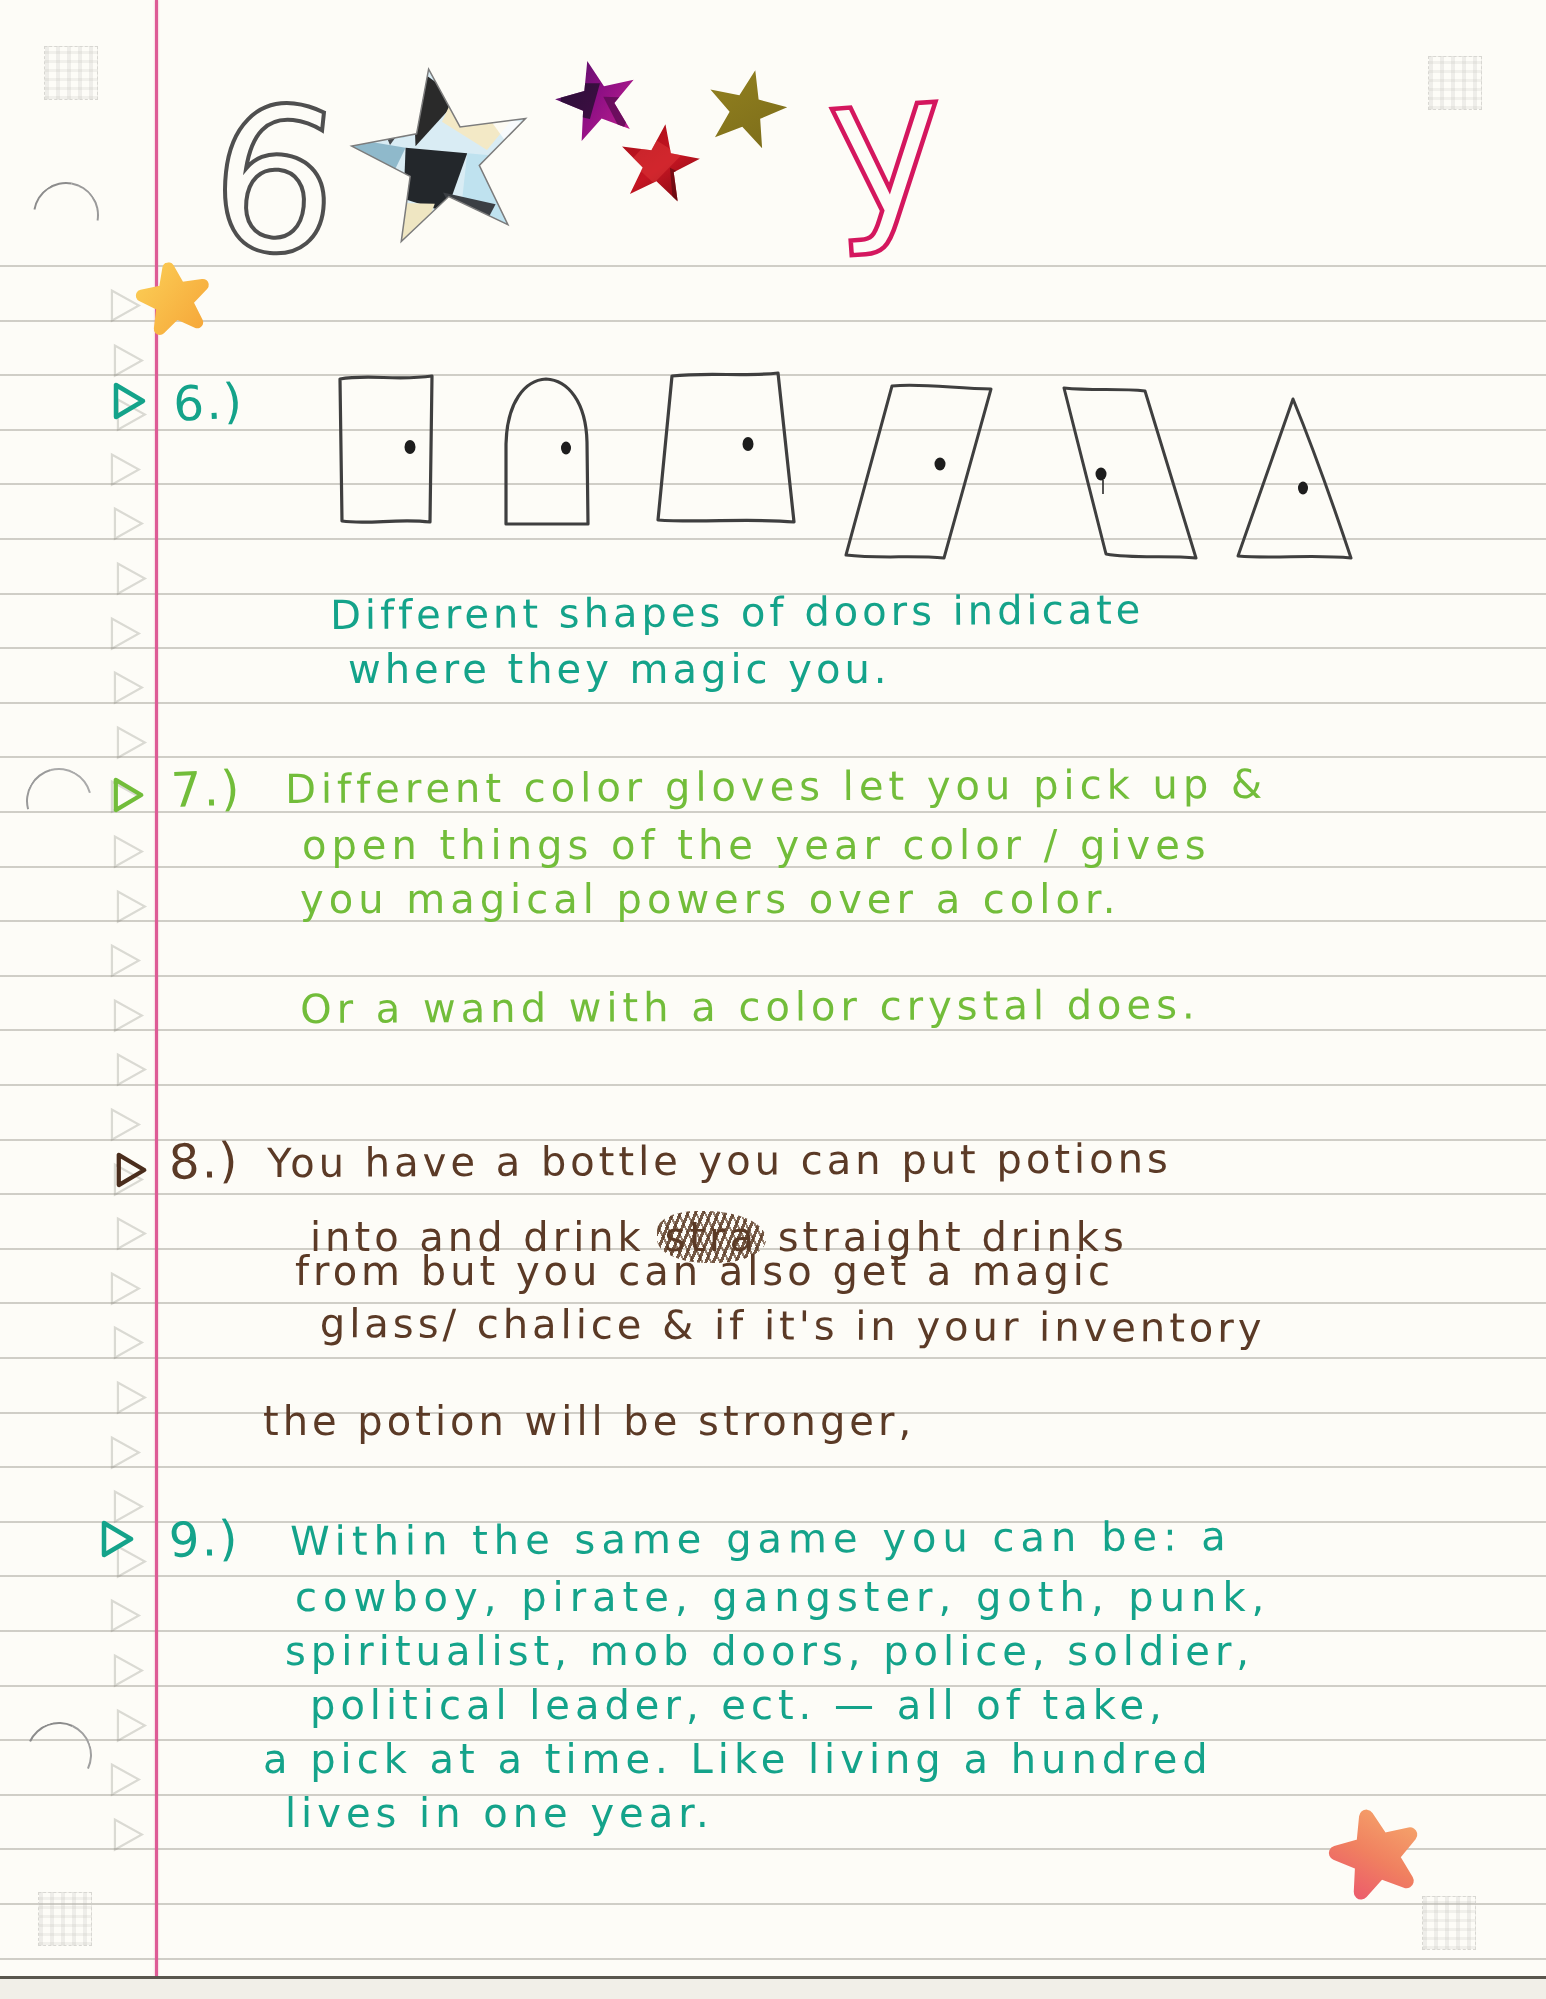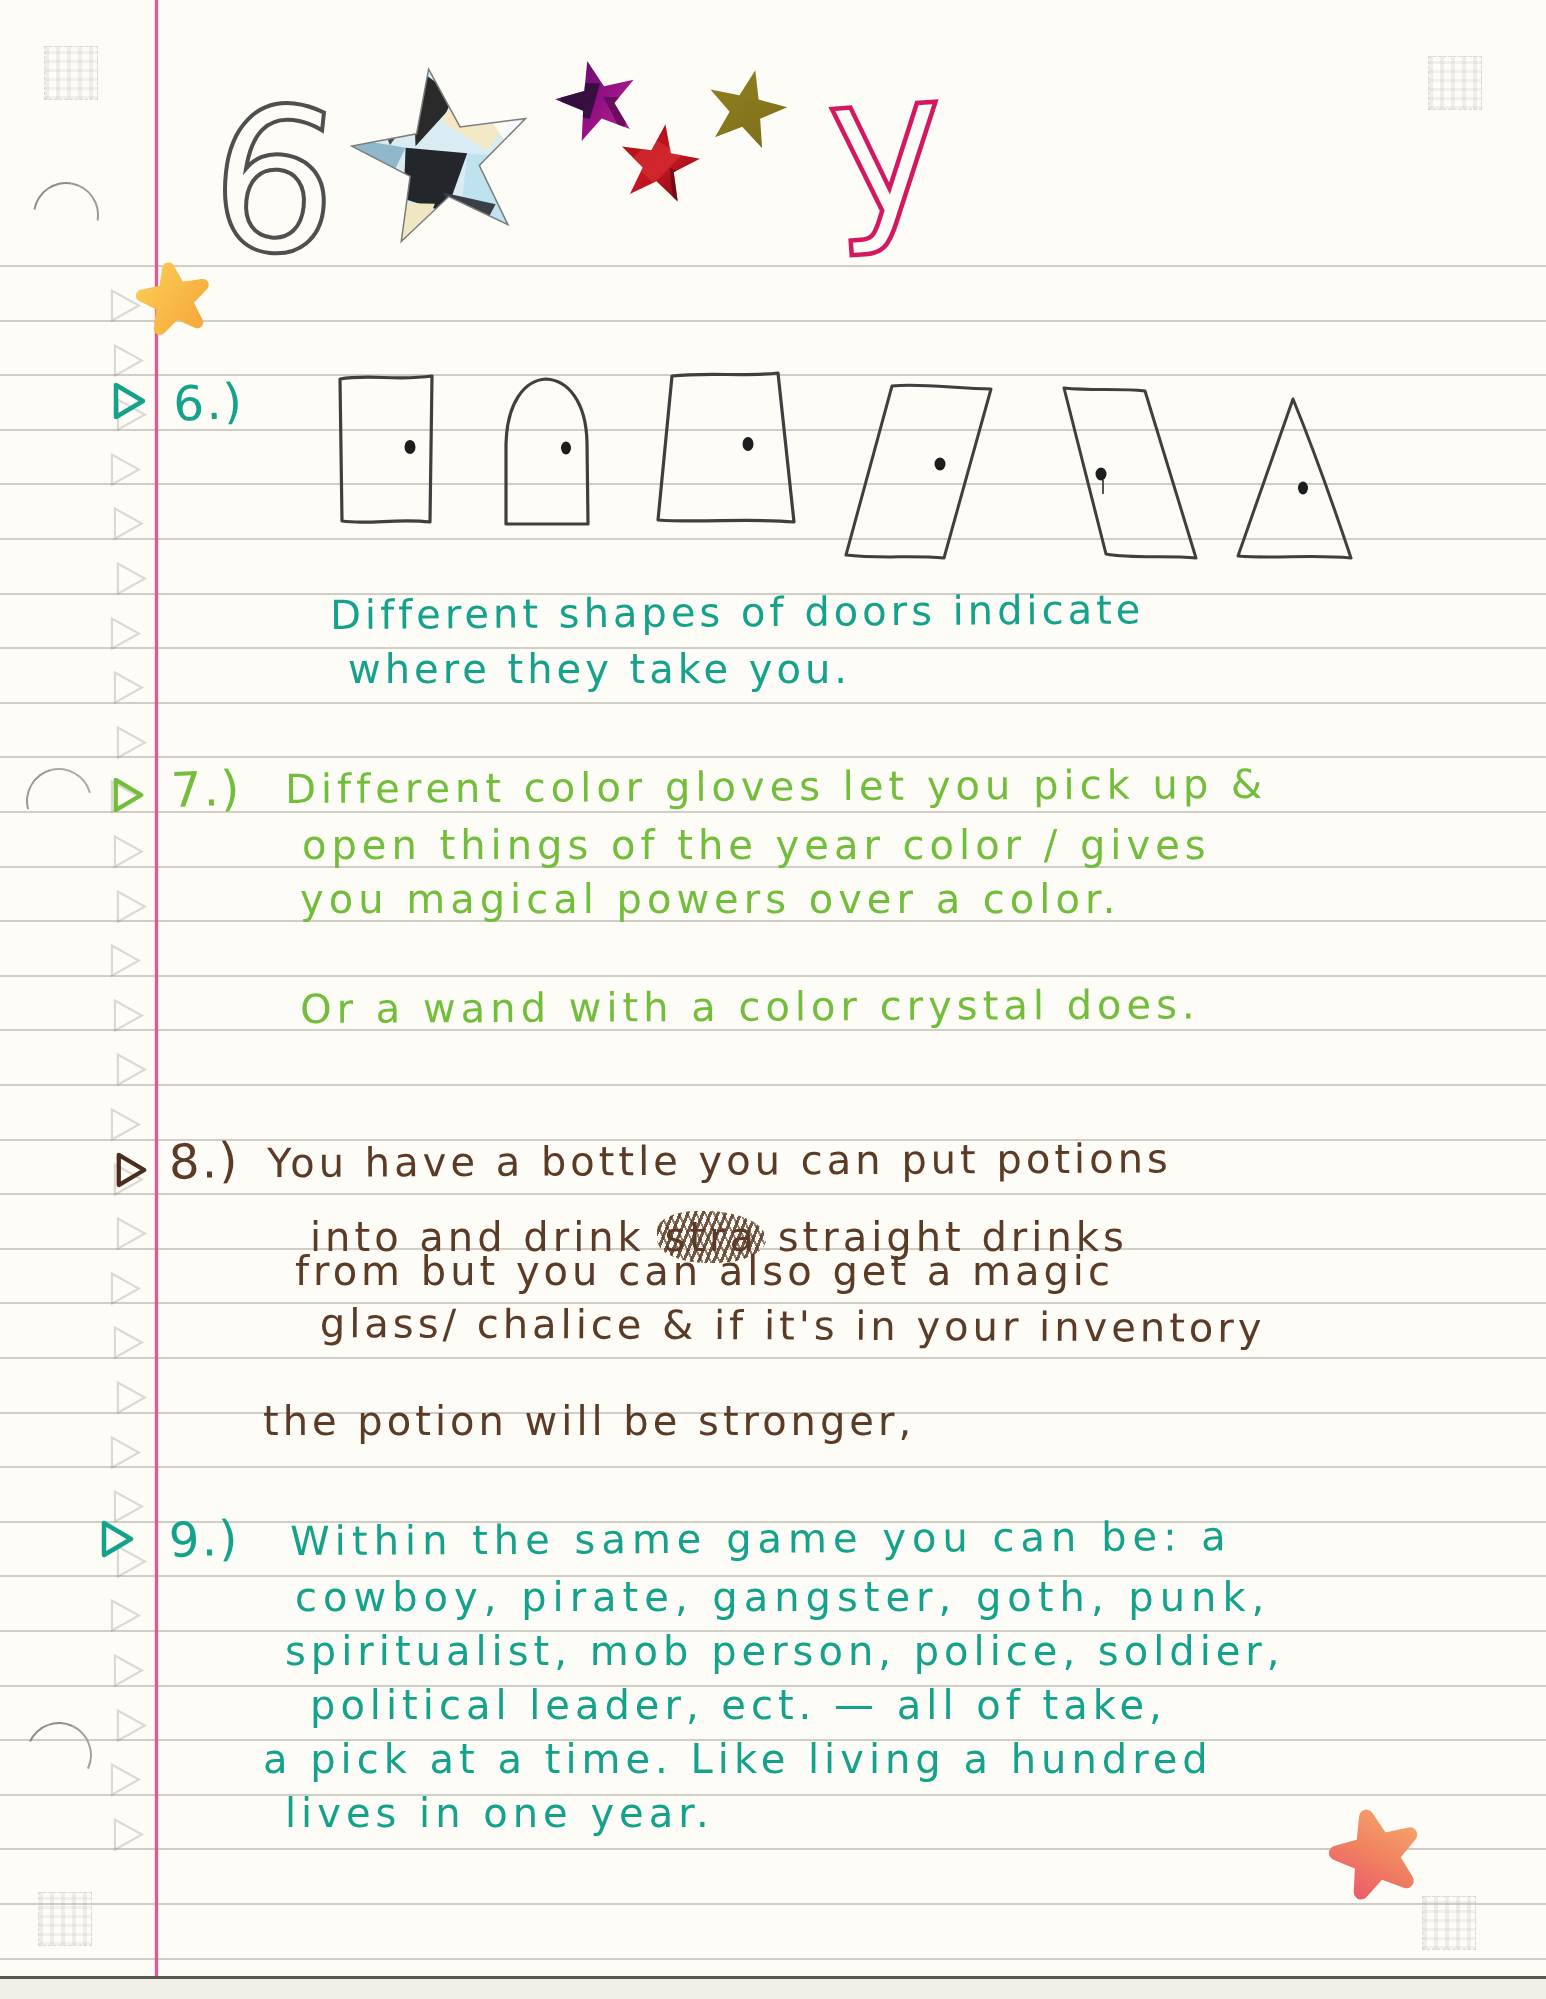--- a/index.html
+++ b/index.html
@@ -230,21 +230,21 @@
     <path d="M2,6 C30,9 58,6 83,9 L134,176 C105,173 72,177 44,172 Z" fill="none" stroke="#3f3f3f" stroke-width="3" stroke-linejoin="round"></path>
     <ellipse cx="39" cy="92" rx="5.5" ry="6.5" fill="#1d1d1d"></ellipse>
     <line x1="41" y1="98" x2="41" y2="112" stroke="#1d1d1d" stroke-width="1.5"></line>
   </svg>
   <svg class="door" style="left:1235px;top:396px;" width="122" height="170" viewBox="0 0 122 170">
     <path d="M58,3 C78,52 98,108 116,162 C78,158 40,163 3,160 Z" fill="none" stroke="#3f3f3f" stroke-width="3" stroke-linejoin="round"></path>
     <ellipse cx="68" cy="92" rx="5" ry="6.5" fill="#1d1d1d"></ellipse>
   </svg>
 
   <div class="hand teal body-text" style="left:330px;top:592px;letter-spacing:4px;transform:rotate(-.4deg);">Different shapes of doors indicate</div>
-  <div class="hand teal body-text" style="left:348px;top:646px;letter-spacing:4px;">where they take you.</div>
+  <div class="hand teal body-text" style="left:348px;top:646px;letter-spacing:4px;">where they magic you.</div>
 
   <svg class="marker" style="left:112px;top:775px;" width="34" height="40" viewBox="0 0 36 42">
     <polygon points="4,5 4,37 31,21" fill="none" stroke="#72bd3a" stroke-width="4.5" stroke-linejoin="round"></polygon>
   </svg>
   <div class="hand green num" style="left:170px;top:762px;transform:rotate(-2deg);">7.)</div>
   <div class="hand green body-text" style="left:285px;top:766px;letter-spacing:5px;transform:rotate(-.3deg);">Different color gloves let you pick up &amp;</div>
   <div class="hand green body-text" style="left:302px;top:822px;letter-spacing:5px;">open things of the year color / gives</div>
   <div class="hand green body-text" style="left:300px;top:876px;letter-spacing:5px;">you magical powers over a color.</div>
   <div class="hand green body-text" style="left:300px;top:986px;letter-spacing:5px;transform:rotate(-.3deg);">Or a wand with a color crystal does.</div>
 
@@ -261,21 +261,21 @@
   <div class="hand brown body-text" style="left:295px;top:1248px;letter-spacing:4px;">from but you can also get a magic</div>
   <div class="hand brown body-text" style="left:320px;top:1300px;letter-spacing:4px;transform:rotate(.3deg);">glass/ chalice &amp; if it's in your inventory</div>
   <div class="hand brown body-text" style="left:263px;top:1354px;letter-spacing:4px;margin-top:44px;">the potion will be stronger,</div>
 
   <svg class="marker" style="left:100px;top:1518px;" width="36" height="42" viewBox="0 0 36 42">
     <polygon points="4,5 4,37 31,21" fill="none" stroke="#14a38a" stroke-width="4.5" stroke-linejoin="round"></polygon>
   </svg>
   <div class="hand teal num" style="left:168px;top:1512px;transform:rotate(-2deg);">9.)</div>
   <div class="hand teal body-text" style="left:290px;top:1518px;letter-spacing:6px;transform:rotate(-.3deg);">Within the same game you can be: a</div>
   <div class="hand teal body-text" style="left:295px;top:1574px;letter-spacing:6px;">cowboy, pirate, gangster, goth, punk,</div>
-  <div class="hand teal body-text" style="left:285px;top:1628px;letter-spacing:5px;">spiritualist, mob person, police, soldier,</div>
+  <div class="hand teal body-text" style="left:285px;top:1628px;letter-spacing:5px;">spiritualist, mob doors, police, soldier,</div>
   <div class="hand teal body-text" style="left:310px;top:1682px;letter-spacing:5px;">political leader, ect. — all of take,</div>
   <div class="hand teal body-text" style="left:263px;top:1736px;letter-spacing:5px;">a pick at a time. Like living a hundred</div>
   <div class="hand teal body-text" style="left:285px;top:1790px;letter-spacing:5px;">lives in one year.</div>
 
   <div class="bottom-edge"></div>
   <div class="below-edge"></div>
 
 </div>
 
 </body></html>

